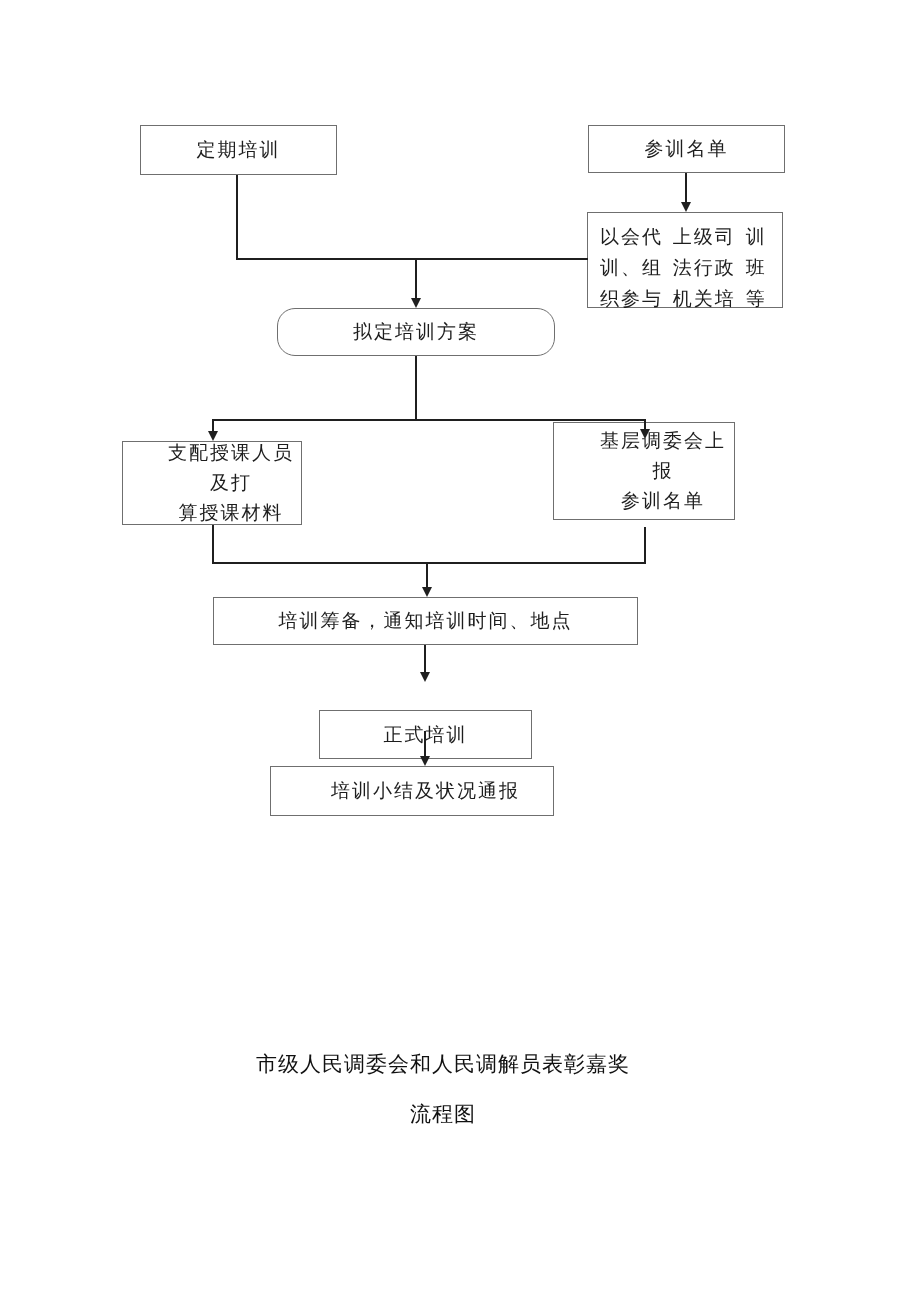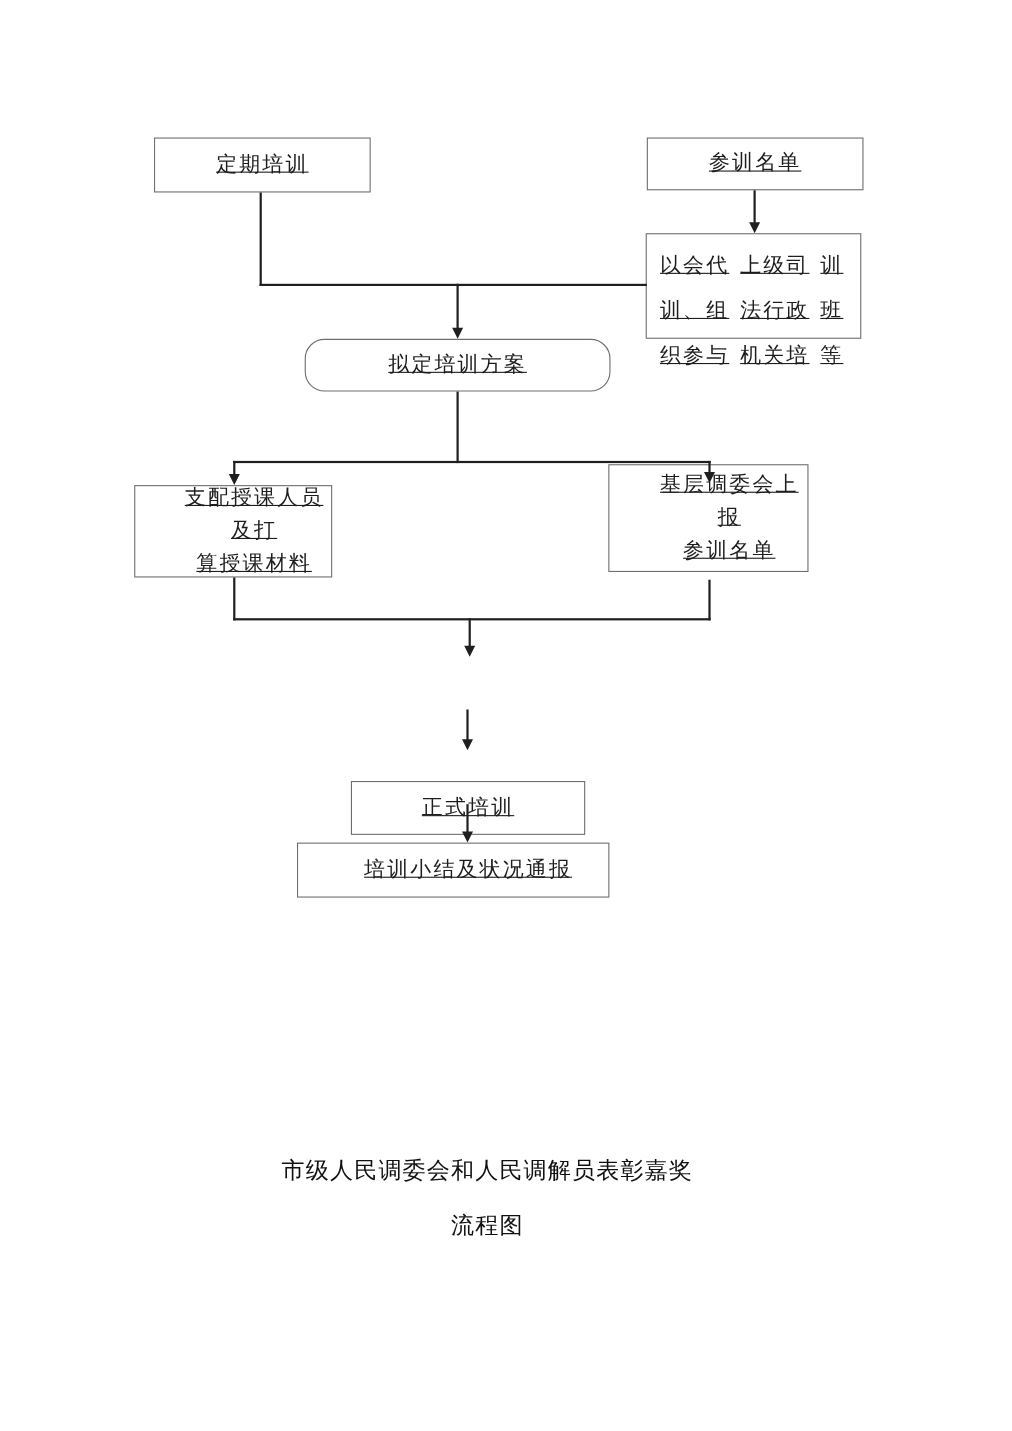--- a/index.html
+++ b/index.html
@@ -17,29 +17,28 @@
     border: 1px solid #6f6f6f;
     background: #ffffff;
     display: flex;
     align-items: center;
     justify-content: center;
     text-align: center;
     font-size: 19px;
     letter-spacing: 2px;
     line-height: 30px;
     box-sizing: border-box;
-    text-decoration: underline;
   }
   .node.multiline { flex-direction: column; padding-left: 38px; }
   .node.topleft {
     align-items: flex-start;
     justify-content: flex-start;
     text-align: left;
     padding: 8px 12px;
-    line-height: 41px;
+    line-height: 31px;
   }
   .vline { position: absolute; width: 2px; background: #1f1f1f; }
   .hline { position: absolute; height: 2px; background: #1f1f1f; }
   .arrow {
     position: absolute;
     width: 0; height: 0;
     border-left: 5px solid transparent;
     border-right: 5px solid transparent;
     border-top: 10px solid #1f1f1f;
   }
@@ -80,20 +79,23 @@
   <div class="node multiline" style="left:122px; top:441px; width:180px; height:84px;">
     <span>支配授课人员及打</span>
     <span>算授课材料</span>
   </div>
 
   <div class="node multiline" style="left:553px; top:422px; width:182px; height:98px;">
     <span>基层调委会上报</span>
     <span>参训名单</span>
   </div>
 
+  <div class="node" style="left:213px; top:597px; width:425px; height:48px;">
+    <span>培训筹备，通知培训时间、地点</span>
+  </div>
 
   <div class="node" style="left:319px; top:682px; width:213px; height:49px;margin-top:28px;">
     <span>正式培训</span>
   </div>
 
   <div class="node" style="left:270px; top:766px; width:284px; height:50px;padding-left:27px;">
     <span>培训小结及状况通报</span>
   </div>
 
   <div class="vline" style="left:236px; top:175px; height:85px;"></div>

